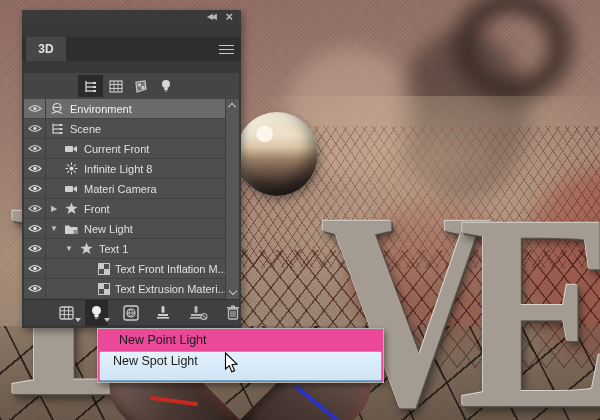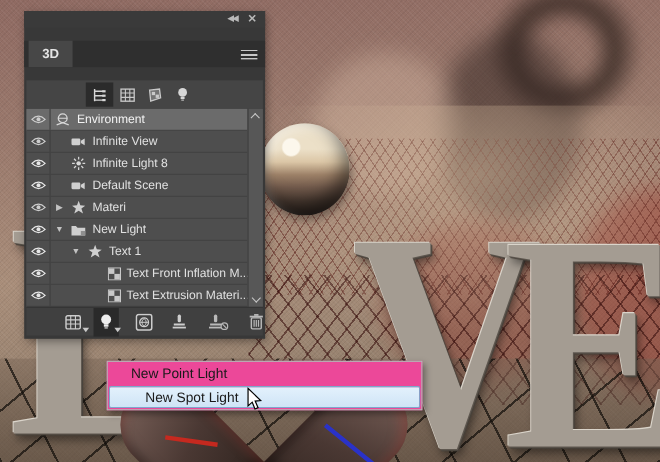--- a/index.html
+++ b/index.html
@@ -92,21 +92,21 @@
   .tbtn{height:26px;display:flex;align-items:center;justify-content:center;padding:0 5px;}
   .tbtn.pressed{background:#2a2a2a;}
   .t1{margin-left:30px;} .t2{margin-left:4px;} .t3{margin-left:8px;} .t4{margin-left:6px;} .t5{margin-left:8px;} .t6{margin-left:8px;}
   .caret{width:0;height:0;border-left:3px solid transparent;border-right:3px solid transparent;
     border-top:4px solid #c9c9c9;align-self:flex-end;margin:0 0 3px -4px;}
 
   
   .menu{left:97px;top:328px;width:287px;z-index:20;background:#ec4899;border:1px solid #b4b4b4;
     box-shadow:2px 3px 6px rgba(0,0,0,.4);padding:1px;font-size:12.5px;color:#1a1a1a;}
   .mi{height:21px;line-height:21px;padding-left:20px;}
-  .mi.hl{height:20px;line-height:18px;padding-left:32px;border:1px solid #7da7cb;border-radius:2px;
+  .mi.hl{height:30px;line-height:18px;padding-left:13px;border:1px solid #7da7cb;border-radius:2px;
     background:linear-gradient(#e3f1fc,#cfe4f6);}
 
   .cursor{left:224px;top:352px;z-index:30;}
   svg.ic{display:block;}
 </style>
 </head>
 <body>
 
 <div class="stage">
 
@@ -193,35 +193,59 @@
           <span class="ric mL3">
               <svg class="ic" width="14" height="13" viewBox="0 0 14 13">
                 <circle cx="7" cy="5.5" r="4" fill="none" stroke="#d8d8d8" stroke-width="1.2"></circle>
                 <path d="M3 5.5 h8" stroke="#d8d8d8" stroke-width="1"></path>
                 <path d="M1.5 11.5 L7 9.5 L12.5 11.5" fill="none" stroke="#d8d8d8" stroke-width="1.2"></path>
               </svg>
             </span>
           <span class="rlabel">Environment</span>
         </div>
 
+        <div class="row">
+          <span class="eye-cell">
+              <svg class="ic" width="14" height="9" viewBox="0 0 14 9">
+                <path d="M1 4.5 Q7 -1.5 13 4.5 Q7 10.5 1 4.5 Z" fill="none" stroke="#cdcdcd" stroke-width="1.1"></path>
+                <circle cx="7" cy="4.5" r="1.8" fill="#cdcdcd"></circle>
+              </svg>
+            </span>
+          <span class="ric mL3">
+              <svg class="ic" width="14" height="13" viewBox="0 0 14 13">
+                <g stroke="#d0d0d0" stroke-width="1.2" fill="none">
+                  <path d="M3 1.5 v10"></path>
+                  <path d="M3 3 h7"></path>
+                  <path d="M3 7 h7"></path>
+                  <path d="M3 11 h7"></path>
+                </g>
+                <g fill="#d0d0d0">
+                  <rect x="9.5" y="2" width="3" height="2"></rect>
+                  <rect x="9.5" y="6" width="3" height="2"></rect>
+                  <rect x="9.5" y="10" width="3" height="2"></rect>
+                </g>
+              </svg>
+            </span>
+          <span class="rlabel">Scene</span>
+        </div>
 
         <div class="row">
           <span class="eye-cell">
               <svg class="ic" width="14" height="9" viewBox="0 0 14 9">
                 <path d="M1 4.5 Q7 -1.5 13 4.5 Q7 10.5 1 4.5 Z" fill="none" stroke="#cdcdcd" stroke-width="1.1"></path>
                 <circle cx="7" cy="4.5" r="1.8" fill="#cdcdcd"></circle>
               </svg>
             </span>
           <span class="ric mL17">
               <svg class="ic" width="14" height="10" viewBox="0 0 14 10">
                 <rect x="1" y="2" width="8" height="6" rx="1" fill="#d0d0d0"></rect>
                 <path d="M9.5 4 L13 2 V8 L9.5 6 Z" fill="#d0d0d0"></path>
               </svg>
             </span>
-          <span class="rlabel">Infinite View</span>
+          <span class="rlabel">Current Front</span>
         </div>
 
         <div class="row">
           <span class="eye-cell">
               <svg class="ic" width="14" height="9" viewBox="0 0 14 9">
                 <path d="M1 4.5 Q7 -1.5 13 4.5 Q7 10.5 1 4.5 Z" fill="none" stroke="#e6e6e6" stroke-width="1.1"></path>
                 <circle cx="7" cy="4.5" r="1.8" fill="#e6e6e6"></circle>
               </svg>
             </span>
           <span class="ric mL17">
@@ -248,37 +272,37 @@
                 <path d="M1 4.5 Q7 -1.5 13 4.5 Q7 10.5 1 4.5 Z" fill="none" stroke="#e6e6e6" stroke-width="1.1"></path>
                 <circle cx="7" cy="4.5" r="1.8" fill="#e6e6e6"></circle>
               </svg>
             </span>
           <span class="ric mL17">
               <svg class="ic" width="14" height="10" viewBox="0 0 14 10">
                 <rect x="1" y="2" width="8" height="6" rx="1" fill="#d0d0d0"></rect>
                 <path d="M9.5 4 L13 2 V8 L9.5 6 Z" fill="#d0d0d0"></path>
               </svg>
             </span>
-          <span class="rlabel">Default Scene</span>
+          <span class="rlabel">Materi Camera</span>
         </div>
 
         <div class="row">
           <span class="eye-cell">
               <svg class="ic" width="14" height="9" viewBox="0 0 14 9">
                 <path d="M1 4.5 Q7 -1.5 13 4.5 Q7 10.5 1 4.5 Z" fill="none" stroke="#cdcdcd" stroke-width="1.1"></path>
                 <circle cx="7" cy="4.5" r="1.8" fill="#cdcdcd"></circle>
               </svg>
             </span>
           <span class="arrow mL2">▶</span>
           <span class="ric mL3">
               <svg class="ic" width="13" height="13" viewBox="0 0 13 13">
                 <path d="M6.5 0.5 L8 4.5 L12.5 5 L9 7.5 L10.5 12 L6.5 9.5 L2.5 12 L4 7.5 L0.5 5 L5 4.5 Z" fill="#cfcfcf"></path>
               </svg>
             </span>
-          <span class="rlabel">Materi</span>
+          <span class="rlabel">Front</span>
         </div>
 
         <div class="row">
           <span class="eye-cell">
               <svg class="ic" width="14" height="9" viewBox="0 0 14 9">
                 <path d="M1 4.5 Q7 -1.5 13 4.5 Q7 10.5 1 4.5 Z" fill="none" stroke="#e6e6e6" stroke-width="1.1"></path>
                 <circle cx="7" cy="4.5" r="1.8" fill="#e6e6e6"></circle>
               </svg>
             </span>
           <span class="arrow mL2">▼</span>

